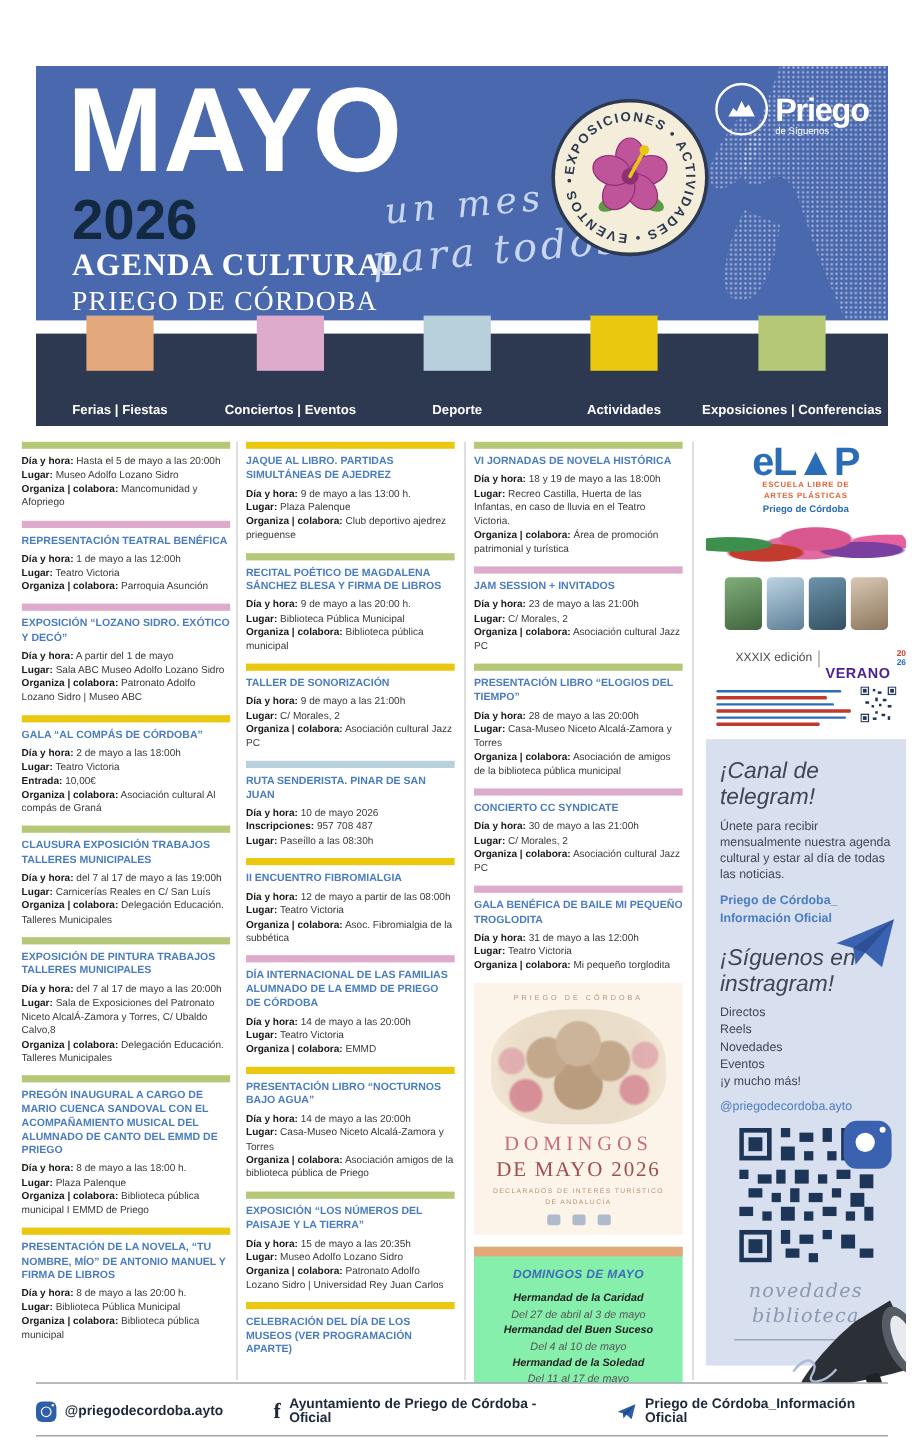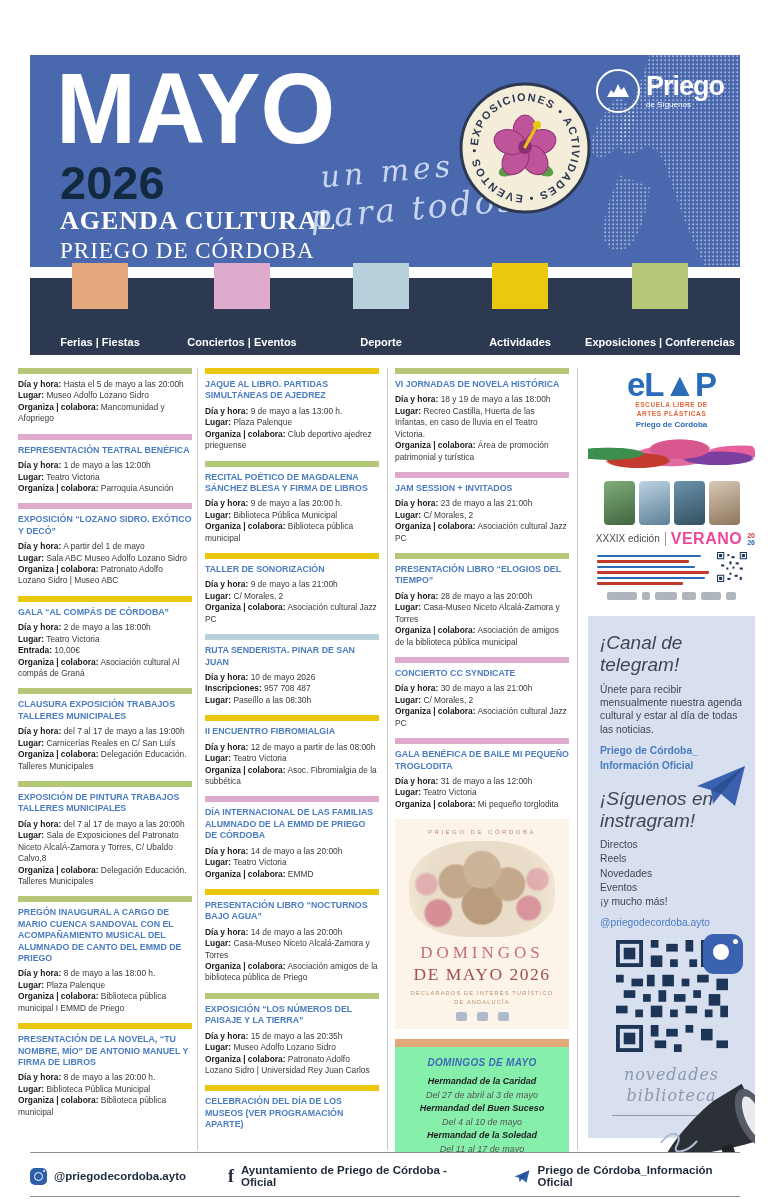--- a/index.html
+++ b/index.html
@@ -12,21 +12,21 @@
   .header{position:absolute;left:30px;top:55px;width:710px;height:212px;background:#4a68ae;overflow:hidden;}
   .mayo{position:absolute;left:26px;top:4px;font-size:96px;font-weight:800;color:#ffffff;line-height:1;letter-spacing:0px;transform:scaleY(1.04);transform-origin:top left;}
   .year{position:absolute;left:30px;top:104px;font-size:47px;font-weight:700;color:#13293f;line-height:1;}
   .agenda{position:absolute;left:30px;top:151px;font-family:"Liberation Serif",serif;font-weight:700;font-size:26px;color:#ffffff;letter-spacing:1px;}
   .priego-line{position:absolute;left:30px;top:183px;font-family:"Liberation Serif",serif;font-size:23px;color:#ffffff;letter-spacing:1px;}
   .tagline{position:absolute;left:292px;top:96px;color:#c9d6f0;font-family:"DejaVu Serif",serif;font-style:italic;transform:rotate(-5deg);}
   .tagline .t1{font-size:30px;letter-spacing:4px;}
   .tagline .t2{font-size:33px;letter-spacing:3px;margin-top:2px;margin-left:-14px;}
   .badge{position:absolute;left:428px;top:26px;}
   .hand{position:absolute;right:0;top:0;}
-  .brand{position:absolute;right:16px;top:14px;display:flex;align-items:center;gap:6px;}
+  .brand{position:absolute;right:16px;top:14px;display:flex;align-items:flex-end;gap:6px;}
   .brand .seal{width:40px;height:40px;border:2px solid #fff;border-radius:50%;display:flex;align-items:center;justify-content:center;}
   .brand .word{color:#fff;font-weight:700;font-size:27px;line-height:0.9;letter-spacing:-1px;}
   .brand .word small{display:block;font-size:8px;font-weight:400;letter-spacing:0;margin-top:2px;}
   
   .legend{position:absolute;left:30px;top:278px;width:710px;height:77px;background:#2c3950;}
   .legend-tabs div.tab{position:absolute;top:-15px;width:56px;height:46px;}
   .legend-tabs div.tab:nth-of-type(1){left:42px;}
   .legend-tabs div.tab:nth-of-type(2){left:184px;}
   .legend-tabs div.tab:nth-of-type(3){left:323px;}
   .legend-tabs div.tab:nth-of-type(4){left:462px;}
@@ -89,21 +89,21 @@
       radial-gradient(ellipse at 50% 50%, #e16ba0 0 30%, transparent 33%);}
   .photos{display:flex;justify-content:center;gap:4px;margin:2px 0 5px;}
   .photos i{width:31px;height:44px;border-radius:4px;display:block;}
   .photos i:nth-child(1){background:linear-gradient(160deg,#7fae7a,#41643f);}
   .photos i:nth-child(2){background:linear-gradient(160deg,#bcd4e2,#5d7f96);}
   .photos i:nth-child(3){background:linear-gradient(160deg,#6c93ad,#33505f);}
   .photos i:nth-child(4){background:linear-gradient(160deg,#d8c8b4,#8d755c);}
   .edition{display:flex;align-items:center;justify-content:flex-end;gap:5px;margin:2px 0 4px;}
   .ed-txt{font-size:10px;color:#4c4c4c;}
   .ed-div{width:1px;height:14px;background:#999;}
-  .ed-verano{font-size:16px;font-weight:700;color:#ec4899;letter-spacing:.5px;}
+  .ed-verano{font-size:12px;font-weight:700;color:#4c1d95;letter-spacing:.5px;margin-top:24px;}
   .ed-year{font-size:7px;font-weight:700;line-height:1;text-align:left;}
   .ed-year .y1{color:#d03a2b;}
   .ed-year .y2{color:#2b6cb8;}
   .courses{display:flex;justify-content:center;gap:8px;align-items:flex-start;margin-bottom:4px;}
   .course-lines i{display:block;height:2.5px;margin:3px 0;border-radius:1px;}
   .course-lines i:nth-child(odd){background:#2b6cb8;}
   .course-lines i:nth-child(even){background:#c0392b;}
   .qr-mini{width:30px;height:30px;}
   .elap-logos{display:flex;justify-content:center;gap:5px;align-items:center;}
   .elap-logos i{height:8px;border-radius:2px;background:#9aa3ad;opacity:.8;display:block;}

